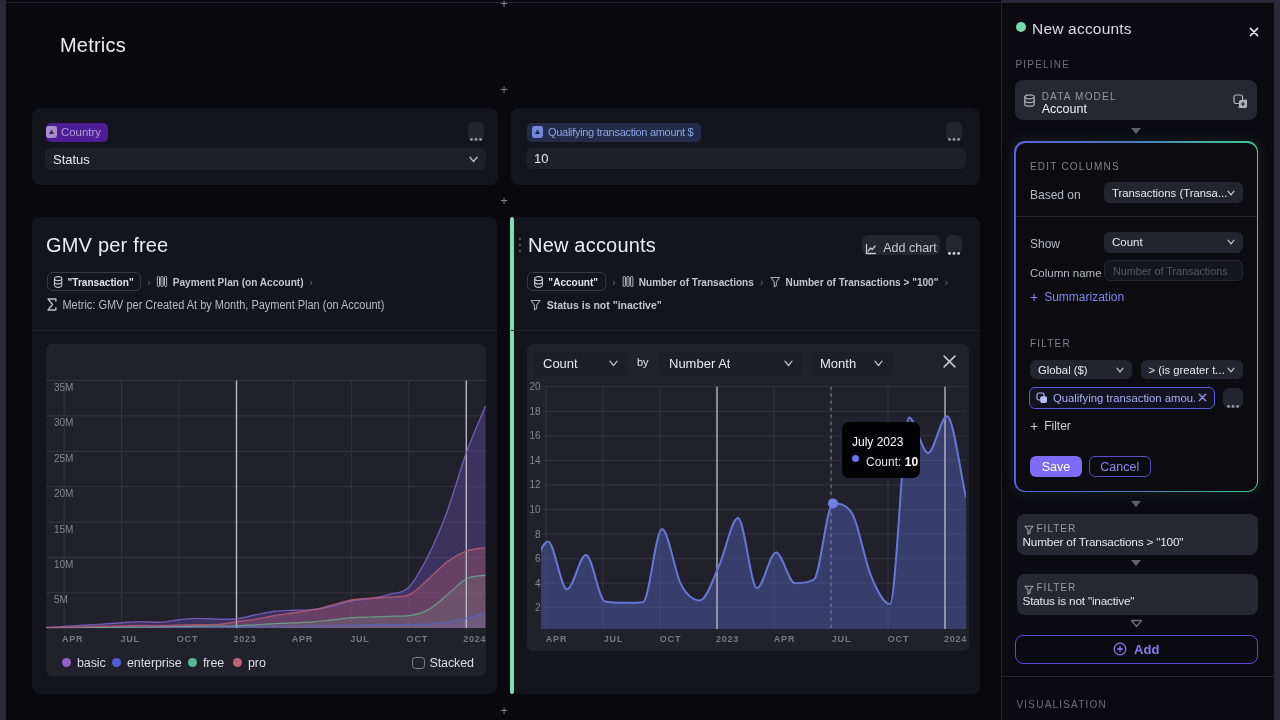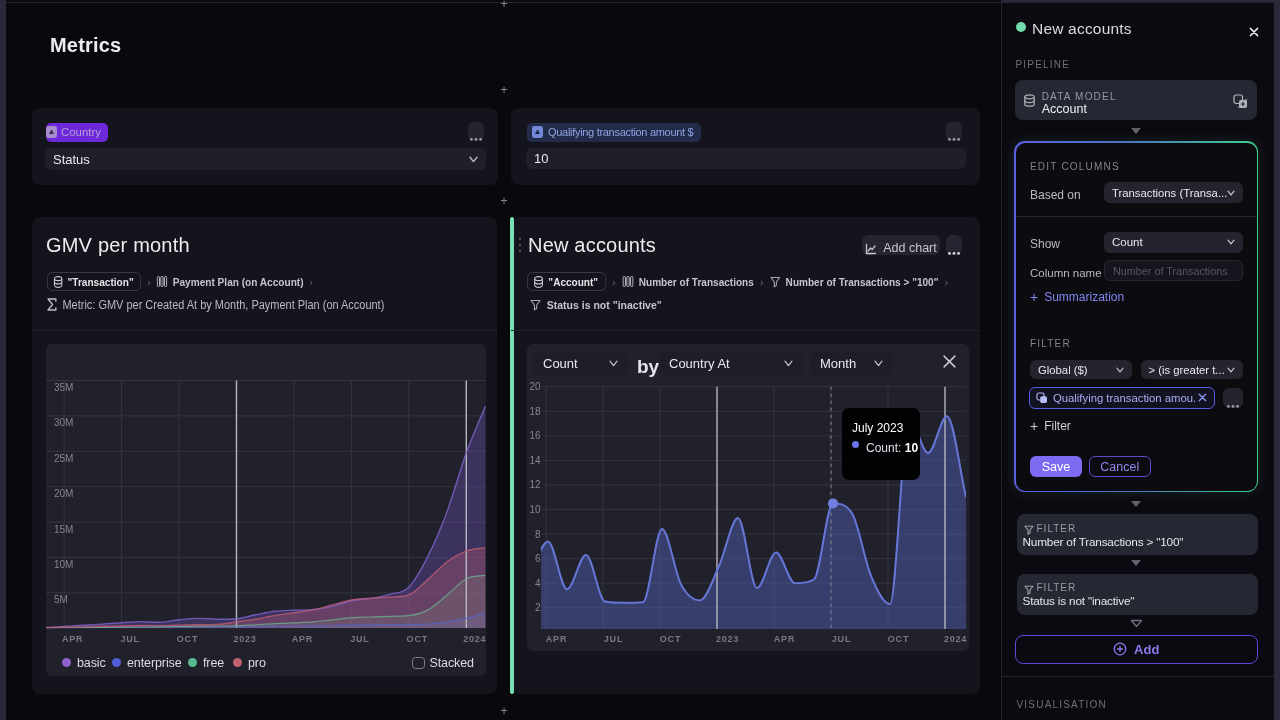--- a/index.html
+++ b/index.html
@@ -1,21 +1,21 @@
 <!DOCTYPE html>
 <html><head><meta charset="utf-8"><style>
 *{margin:0;padding:0;box-sizing:border-box}
 html,body{width:1280px;height:720px;overflow:hidden;background:#2b2939;font-family:"Liberation Sans",sans-serif;position:relative}
 .abs{position:absolute}
 .canvas{position:absolute;left:6px;top:0;width:995px;height:720px;background:#08080d}
 .topline{position:absolute;left:6px;top:2px;width:1268px;height:1px;background:#232334}
 .sidebar{position:absolute;left:1002px;top:3px;width:272px;height:717px;background:#0b0a10}
 .sbdiv{position:absolute;left:1001px;top:3px;width:1px;height:717px;background:#232330}
 .plus{position:absolute;color:#84848e;font-size:13px;width:10px;text-align:center;line-height:10px;font-weight:400}
-.metrics{position:absolute;left:50px;top:34px;font-size:20px;font-weight:700;color:#ececf0;letter-spacing:.2px}
+.metrics{position:absolute;left:60px;top:34px;font-size:20px;font-weight:400;color:#ececf0;letter-spacing:.2px}
 .card{position:absolute;background:#14141c;border-radius:8px}
 .chip{position:absolute;height:19px;border-radius:5px;display:flex;align-items:center;font-size:12px;white-space:nowrap;overflow:hidden}
 .dots-btn{position:absolute;background:#23242e;border-radius:5px;display:flex;align-items:flex-end;justify-content:center}
 .dots-btn svg{display:block}
 .field{position:absolute;background:#1e1f29;border-radius:6px;color:#e8e8ec;font-size:13px;display:flex;align-items:center}
 .cardtitle{position:absolute;font-size:20px;font-weight:500;color:#ececf0;letter-spacing:.2px}
 .bc{position:absolute;display:flex;align-items:center;font-size:11.8px;color:#c4c5cd;font-weight:700;white-space:nowrap;overflow:hidden}
 .bc .chipb{display:flex;align-items:center;border:1px solid #3a3b46;border-radius:6px;height:19px;padding:0 8px 0 6px;color:#e3e3ea;gap:5px}
 .bc svg{flex:0 0 auto}
 .bc .sep{color:#6a6a75;font-weight:400;font-size:11px;padding:0 7px}
@@ -32,21 +32,21 @@
 <div class="canvas"></div>
 <div class="sidebar"></div>
 <div class="topline"></div>
 <div class="sbdiv"></div>
 <div class="plus" style="left:499px;top:-1px">+</div>
 <div class="plus" style="left:499px;top:85px">+</div>
 <div class="plus" style="left:499px;top:196px">+</div>
 <div class="plus" style="left:499px;top:706px">+</div>
 <div class="metrics">Metrics</div>
 <div class="card" style="left:32px;top:108px;width:466px;height:77px"></div>
-<div class="chip" style="left:46px;top:122.5px;width:61.5px;background:#6d28d9;padding-left:0;color:#b4a0d8;gap:4px;font-size:11.4px"><svg width="11" height="12" viewBox="0 0 11 12">
+<div class="chip" style="left:46px;top:122.5px;width:61.5px;background:#4c1d95;padding-left:0;color:#b4a0d8;gap:4px;font-size:11.4px"><svg width="11" height="12" viewBox="0 0 11 12">
       <rect x="0" y="0" width="11" height="12" rx="2.4" fill="#a78bca"></rect>
       <path d="M5.5 3.6 L8.1 8.1 H2.9 Z" fill="#3a2c50"></path>
     </svg>Country</div>
 <div class="dots-btn" style="left:468px;top:122px;width:16px;height:19px">
     <svg style="" width="14" height="4" viewBox="0 0 14 4" fill="none">
       <circle cx="2.4" cy="2.4" r="1.4" fill="#9a9aa2"></circle>
       <circle cx="7.0" cy="2.4" r="1.4" fill="#9a9aa2"></circle>
       <circle cx="11.6" cy="2.4" r="1.4" fill="#9a9aa2"></circle>
     </svg>
   </div>
@@ -63,21 +63,21 @@
     </svg>Qualifying transaction amount $</div>
 <div class="dots-btn" style="left:946px;top:122px;width:16px;height:19px">
     <svg style="" width="14" height="4" viewBox="0 0 14 4" fill="none">
       <circle cx="2.4" cy="2.4" r="1.4" fill="#9a9aa2"></circle>
       <circle cx="7.0" cy="2.4" r="1.4" fill="#9a9aa2"></circle>
       <circle cx="11.6" cy="2.4" r="1.4" fill="#9a9aa2"></circle>
     </svg>
   </div>
 <div class="field" style="left:526px;top:148px;width:440px;height:21px;padding:0 8px">10</div>
 <div class="card" style="left:32px;top:217px;width:465px;height:477px"></div>
-<div class="cardtitle" style="left:46px;top:234px">GMV per month</div>
+<div class="cardtitle" style="left:46px;top:234px">GMV per free</div>
 <div class="bc" style="left:47px;top:272px;height:19px;transform:scaleX(0.855);transform-origin:0 0">
     <span class="chipb"><svg style="" width="12" height="12" viewBox="0 0 12 12" fill="none">
         <ellipse cx="6.0" cy="2.64" rx="4.32" ry="1.92" stroke="#c9c9d2" stroke-width="1.2"></ellipse>
         <path d="M1.6800000000000002,2.64 V9.36 A4.32,1.92 0 0 0 10.32,9.36 V2.64" stroke="#c9c9d2" stroke-width="1.2"></path>
         <path d="M1.6800000000000002,6.0 A4.32,1.92 0 0 0 10.32,6.0" stroke="#c9c9d2" stroke-width="1.2"></path>
       </svg>"Transaction"</span>
     <span class="sep">›</span>
     <svg style="" width="13" height="13" viewBox="0 0 13 13" fill="none">
       <rect x="1" y="1.5" width="2.6" height="10" rx="1" stroke="#c9c9d2" stroke-width="1"></rect>
       <rect x="5.2" y="1.5" width="2.6" height="10" rx="1" stroke="#c9c9d2" stroke-width="1"></rect>
@@ -193,23 +193,23 @@
     <span style="margin-left:6px">Status is not "inactive"</span>
   </div>
 <div class="divider" style="left:511px;top:330px;width:469px"></div>
 <div class="panel" style="left:527px;top:344px;width:442px;height:307px"></div>
 <div class="sel" style="left:533px;top:351px;width:95px;height:24px;background:#1d1e27;font-size:13px;padding:0 10px">
     <span class="tx">Count</span>
     <svg style="" width="9" height="7" viewBox="0 0 9 7" fill="none">
       <path d="M1,1.2 L4.5,5.58 L8,1.2" stroke="#c0c0c8" stroke-width="1.3" stroke-linecap="round" stroke-linejoin="round"></path>
     </svg>
   </div>
-<div class="abs" style="left:637px;top:356px;font-size:19px;font-weight:700;color:#e5e5ea">by</div>
+<div class="abs" style="left:637px;top:356px;font-size:11px;font-weight:400;color:#e5e5ea">by</div>
 <div class="sel" style="left:659px;top:351px;width:144px;height:24px;background:#1d1e27;font-size:13px;padding:0 10px">
-    <span class="tx">Country At</span>
+    <span class="tx">Number At</span>
     <svg style="" width="9" height="7" viewBox="0 0 9 7" fill="none">
       <path d="M1,1.2 L4.5,5.58 L8,1.2" stroke="#c0c0c8" stroke-width="1.3" stroke-linecap="round" stroke-linejoin="round"></path>
     </svg>
   </div>
 <div class="sel" style="left:810px;top:351px;width:83px;height:24px;background:#1d1e27;font-size:13px;padding:0 10px">
     <span class="tx">Month</span>
     <svg style="" width="9" height="7" viewBox="0 0 9 7" fill="none">
       <path d="M1,1.2 L4.5,5.58 L8,1.2" stroke="#c0c0c8" stroke-width="1.3" stroke-linecap="round" stroke-linejoin="round"></path>
     </svg>
   </div>
@@ -258,21 +258,21 @@
     <text x="13.5" y="242.7" fill="#84858f" font-size="10" font-weight="500" text-anchor="end">4</text>
     <text x="13.5" y="218.1" fill="#84858f" font-size="10" font-weight="500" text-anchor="end">6</text>
     <text x="13.5" y="193.6" fill="#84858f" font-size="10" font-weight="500" text-anchor="end">8</text>
     <text x="13.5" y="169.0" fill="#84858f" font-size="10" font-weight="500" text-anchor="end">10</text>
     <text x="13.5" y="144.4" fill="#84858f" font-size="10" font-weight="500" text-anchor="end">12</text>
     <text x="13.5" y="119.9" fill="#84858f" font-size="10" font-weight="500" text-anchor="end">14</text>
     <text x="13.5" y="95.3" fill="#84858f" font-size="10" font-weight="500" text-anchor="end">16</text>
     <text x="13.5" y="70.8" fill="#84858f" font-size="10" font-weight="500" text-anchor="end">18</text>
     <text x="13.5" y="46.2" fill="#84858f" font-size="10" font-weight="500" text-anchor="end">20</text>
   </svg>
-<div class="abs" style="left:842px;top:408px;width:78px;height:72px;background:#020204;border-radius:7px">
+<div class="abs" style="left:842px;top:422px;width:78px;height:56px;background:#020204;border-radius:7px">
 <div class="abs" style="left:10px;top:13px;font-size:12px;color:#fff;font-weight:500">July 2023</div>
 <div class="abs" style="left:10px;top:33px;display:flex;align-items:flex-start;font-size:12px;color:#e0e0e6"><span style="width:7px;height:7px;border-radius:50%;background:#6b74e8;margin-right:7px"></span>Count:&nbsp;<b style="color:#fff">10</b></div>
 </div>
 <div class="abs" style="left:1015.5px;top:21.5px;width:10px;height:10px;border-radius:50%;background:#72dcab"></div>
 <div class="abs" style="left:1032px;top:20px;font-size:15.5px;color:#dcdce0;letter-spacing:.2px">New accounts</div>
 <div class="abs" style="left:1249px;top:23px"><svg style="" width="10" height="10" viewBox="0 0 10 10" fill="none">
       <path d="M1.4000000000000001,1.4000000000000001 L8.6,8.6 M8.6,1.4000000000000001 L1.4000000000000001,8.6" stroke="#e8e8ec" stroke-width="1.5" stroke-linecap="round"></path>
     </svg></div>
 <div class="sb-label" style="left:1015.5px;top:59px">PIPELINE</div>
 <div class="sb-card" style="left:1015px;top:80px;width:242px;height:40px"></div>

